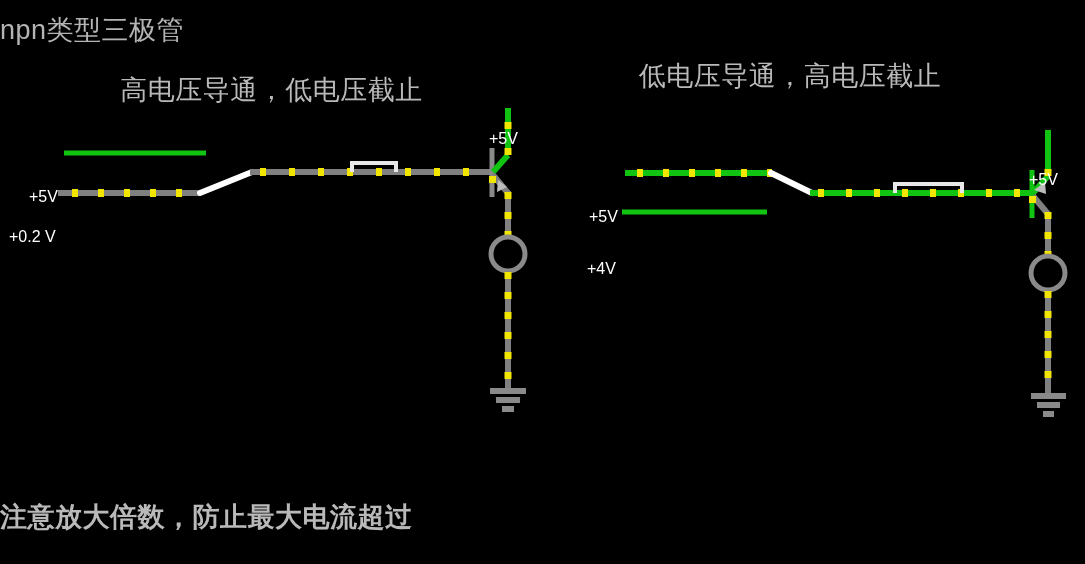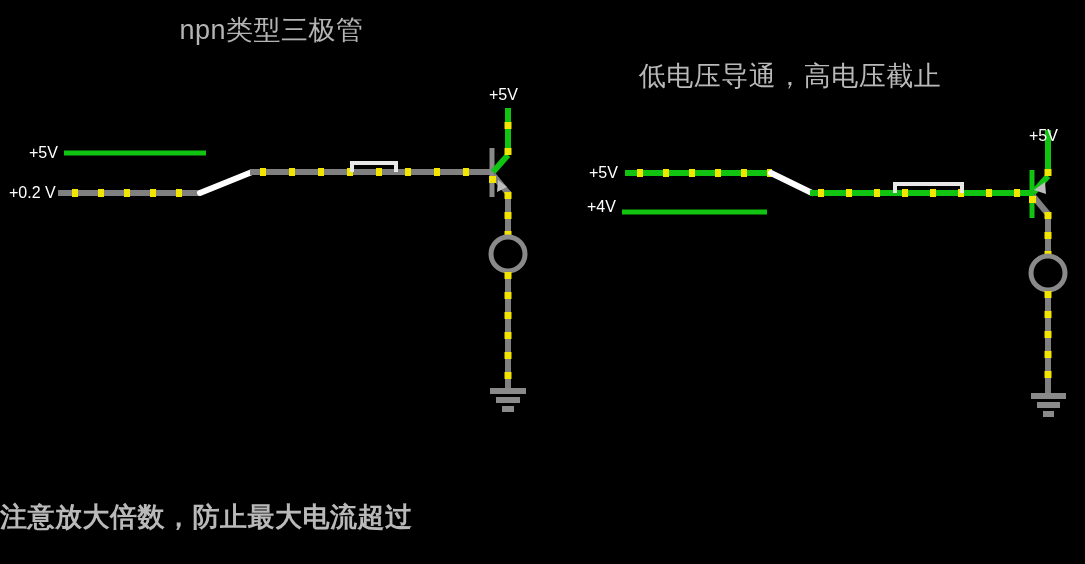--- a/index.html
+++ b/index.html
@@ -24,21 +24,20 @@
     width: 1085px;
     height: 564px;
   }
   .title {
     position: absolute;
     font-size: 27px;
     font-weight: 400;
     color: #b4b4b4;
     letter-spacing: 0.5px;
     white-space: nowrap;
-    text-align: center;
   }
   .subtitle {
     position: absolute;
     font-size: 27px;
     font-weight: 400;
     color: #b9b9b9;
     letter-spacing: 0.5px;
     white-space: nowrap;
     text-align: center;
   }
@@ -65,28 +64,30 @@
     width: 1085px;
     height: 564px;
     pointer-events: none;
   }
   .wire-label {
     position: absolute;
     font-size: 16px;
     color: #ffffff;
     white-space: nowrap;
     font-family: "Liberation Sans", "DejaVu Sans", sans-serif;
+    margin-top: 44px;
   }
 </style>
 </head>
 <body>
 
 <div id="stage">
 
   <div class="title" id="npn-title">npn类型三极管</div>
+  <div class="subtitle" id="npn-sub">高电压导通，低电压截止</div>
 
   <div class="subtitle" id="pnp-sub">低电压导通，高电压截止</div>
 
   <div class="caption" id="bottom-cap">注意放大倍数，防止最大电流超过</div>
 
   <svg class="svg-layer" viewBox="0 0 1085 564" width="1085" height="564">
 
     <g>
 
       <line x1="64" y1="153" x2="206" y2="153" stroke="#12c412" stroke-width="5" stroke-linecap="butt"></line>
@@ -180,17 +181,17 @@
   </svg>
 
   <div class="wire-label" style="left:29px; top:144px;">+5V</div>
 
   <div class="wire-label" style="left:9px; top:184px;">+0.2 V</div>
 
   <div class="wire-label" style="left:489px; top:86px;">+5V</div>
 
   <div class="wire-label" style="left:589px; top:164px;">+5V</div>
 
-  <div class="wire-label" style="left:587px; top:198px;">+4V</div>
+  <div class="wire-label" style="left:587px; top:216px;">+4V</div>
 
   <div class="wire-label" style="left:1029px; top:127px;">+5V</div>
 
 </div>
 
 </body></html>

